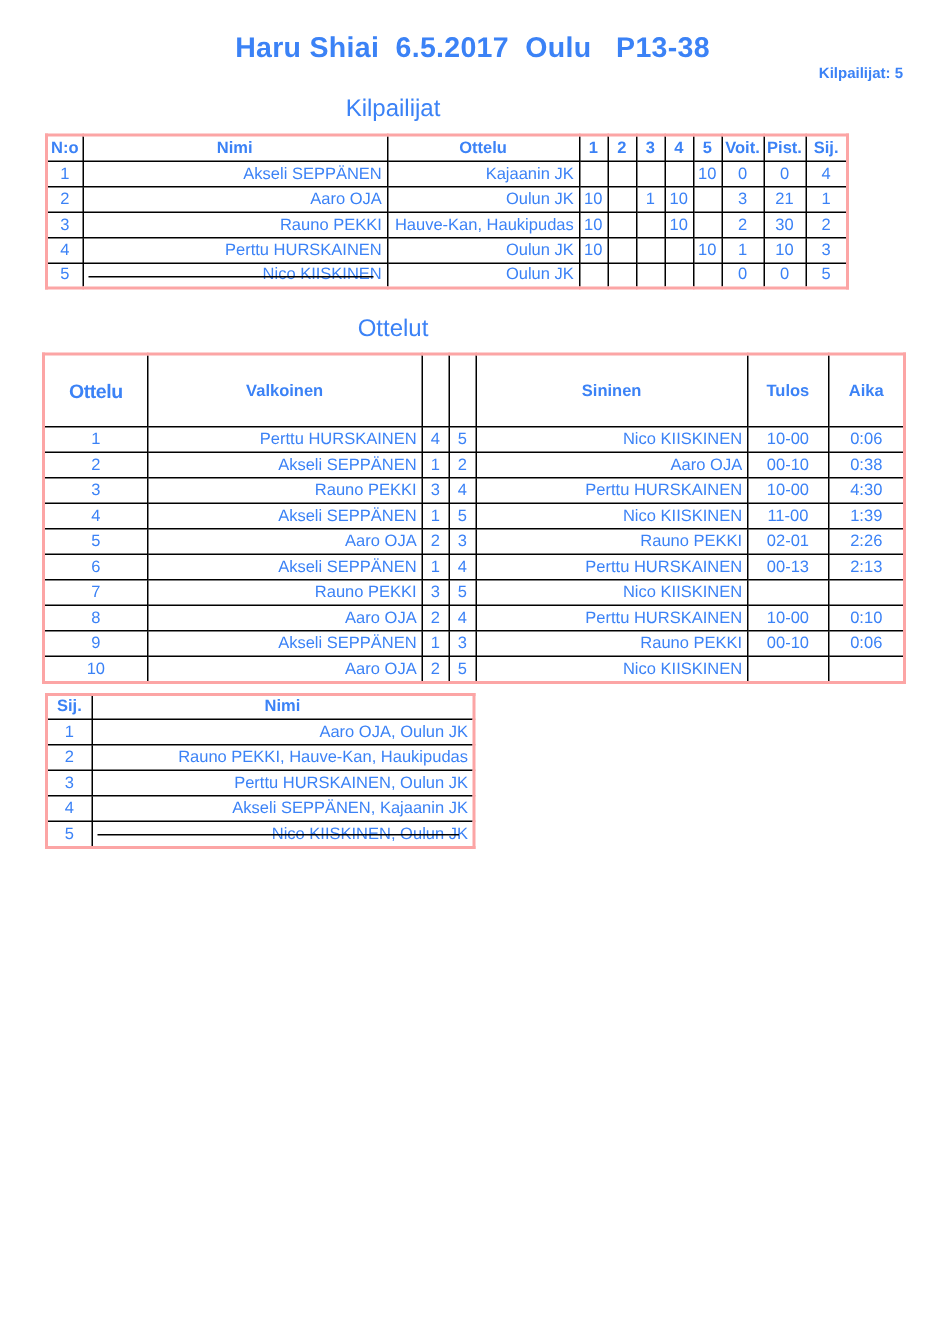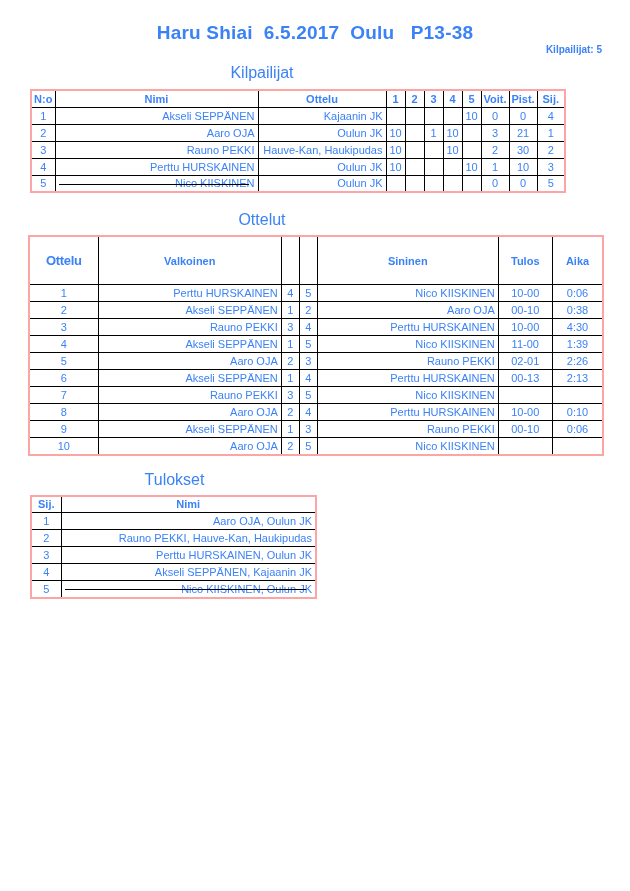--- a/index.html
+++ b/index.html
@@ -289,21 +289,20 @@
       <td class="l">Aaro OJA</td>
       <td class="num">2</td>
       <td class="num">5</td>
       <td class="l">Nico KIISKINEN</td>
       <td class="c"></td>
       <td class="c"></td>
     </tr>
   </tbody>
     </table>
 
-  <div id="tulokset-heading" class="section-heading heading-narrow">Tulokset</div>
 
   <table class="tulokset">
     <colgroup>
       <col style="width:30px">
         <col style="width:255px">
     </colgroup>
     <tbody>
         <tr>
       <th class="tight">Sij.</th>
       <th>Nimi</th>

